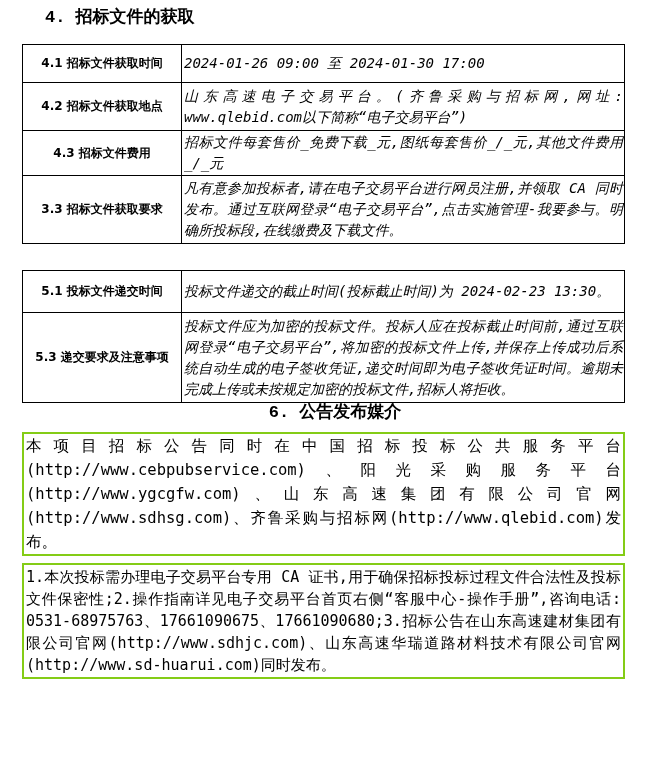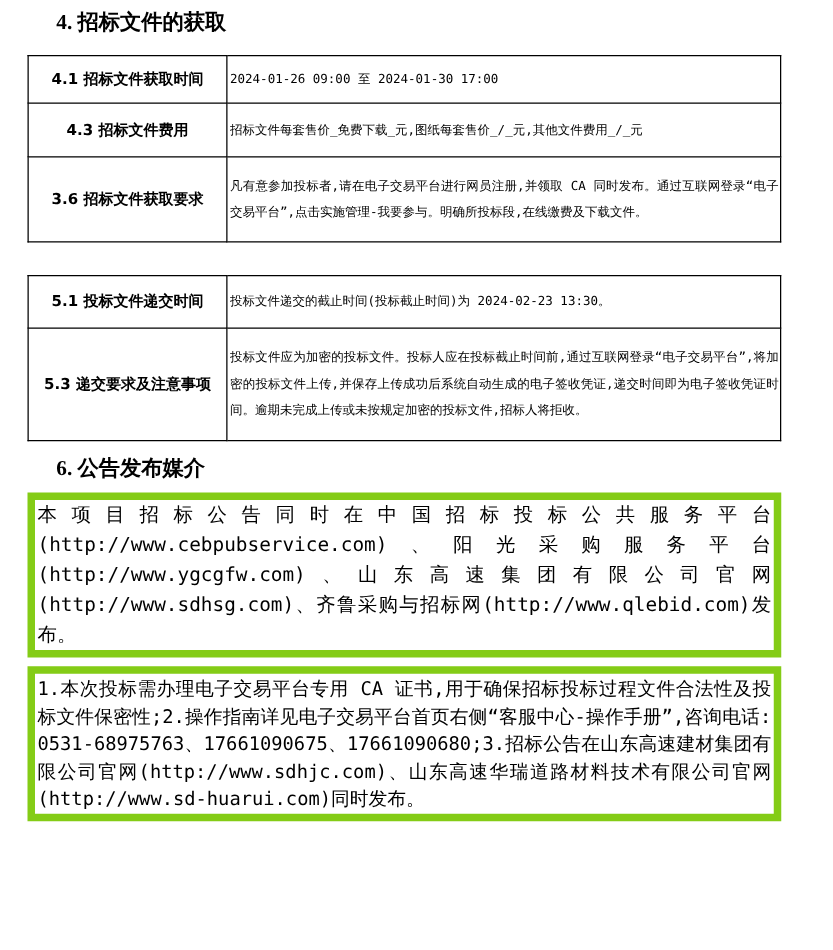--- a/index.html
+++ b/index.html
@@ -6,49 +6,49 @@
   body{
     width:666px;height:760px;overflow:hidden;
     font-family:"DejaVu Sans Mono","DejaVu Sans","Liberation Sans",sans-serif;
     color:#000;
     -webkit-font-smoothing:none;
   }
   .page{padding:8px 41px 0 22px;width:603px;box-sizing:content-box;}
   .sec-heading{
     margin:0 0 0 23px;
     font-size:17px;font-weight:bold;line-height:20px;
-    font-family:Liberation Serif, serif;
+    font-family:Liberation Mono, monospace;
     white-space:nowrap;
   }
   .h4{margin-top:0;}
   .h5{margin-top:12px;}
-  .h6{margin-top:12px;}
+  .h6{margin-top:0;text-align:center;}
   .h7{margin-top:11px;}
   table.info-table{
     border-collapse:collapse;table-layout:fixed;
     width:603px;margin-top:16px;
   }
   table.t2{margin-top:26px;}
   table.info-table td{border:1px solid #000;overflow:hidden;}
   td.label{
     width:159px;text-align:center;vertical-align:middle;
     font-weight:bold;font-size:12px;white-space:nowrap;
     font-family:"DejaVu Sans","Liberation Sans",sans-serif;
     padding:0 3px;
   }
   td.content{
-    font-size:10px;line-height:21px;vertical-align:middle;
-    padding:1px 1px 1px 2px;text-align:justify;
+    font-size:14px;line-height:21px;vertical-align:middle;
+    padding:1px 1px 1px 2px;text-align:justify;font-style:italic;
   }
   tr.r38{height:38px;} tr.r48{height:48px;} tr.r43{height:43px;margin-top:16px;}
   tr.r68{height:68px;} tr.r42{height:42px;} tr.r36{height:36px;}
   tr.r90{height:90px;} tr.r47{height:47px;}
   .content .line{text-align:left;}
   .text-box{
-    border:6px solid #84cc16;width:603px;box-sizing:border-box;
+    border:2px solid #84cc16;width:603px;box-sizing:border-box;
     text-align:justify;
   }
   .box6{margin-top:9px;font-size:15.5px;line-height:24px;padding:0 2px;min-height:72px;}
   .box7{margin-top:7px;font-size:15px;line-height:22px;padding:1px 2px;min-height:86px;}
 </style>
 </head>
 <body>
 
 <div class="page">
 
@@ -57,26 +57,30 @@
   <table class="info-table t1">
     <colgroup>
         <col style="width:159px">
         <col>
       </colgroup>
     <tbody>
         <tr class="r38">
       <td class="label">4.1 招标文件获取时间</td>
       <td class="content">2024-01-26 09:00 至 2024-01-30 17:00</td>
     </tr>
+    <tr class="r48">
+      <td class="label">4.2  招标文件获取地点</td>
+      <td class="content">山东高速电子交易平台。(齐鲁采购与招标网,网址: www.qlebid.com以下简称“电子交易平台”)</td>
+    </tr>
     <tr class="r43">
       <td class="label">4.3 招标文件费用</td>
       <td class="content">招标文件每套售价_免费下载_元,图纸每套售价_/_元,其他文件费用_/_元</td>
     </tr>
     <tr class="r68">
-      <td class="label">3.6 招标文件获取要求</td>
+      <td class="label">3.3 招标文件获取要求</td>
       <td class="content">凡有意参加投标者,请在电子交易平台进行网员注册,并领取 CA 同时发布。通过互联网登录“电子交易平台”,点击实施管理-我要参与。明确所投标段,在线缴费及下载文件。</td>
     </tr>
   </tbody>
     </table>
 
 
   <table class="info-table t2">
     <colgroup>
         <col style="width:159px">
         <col>

